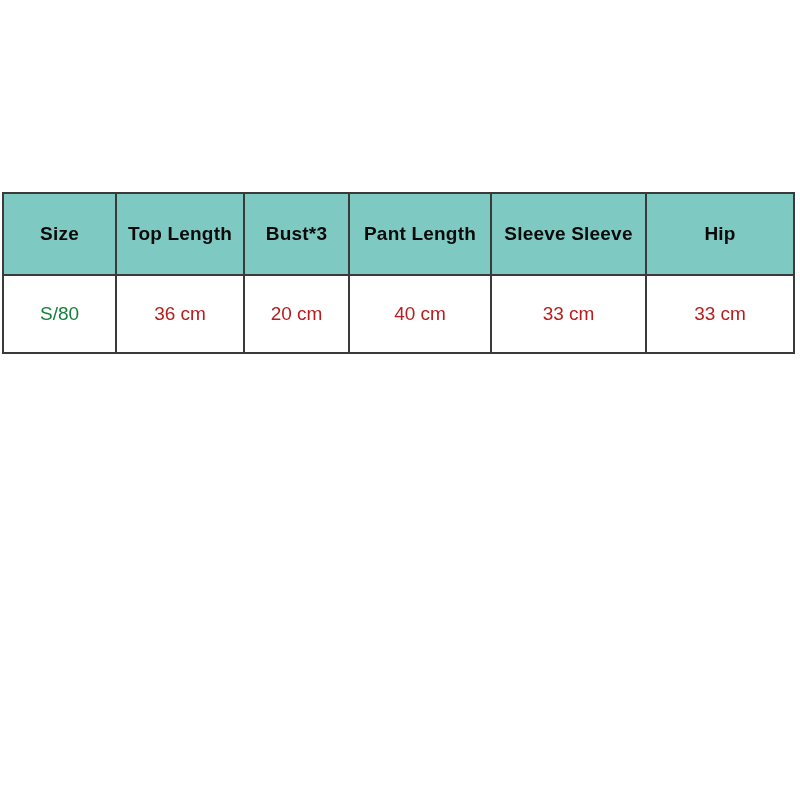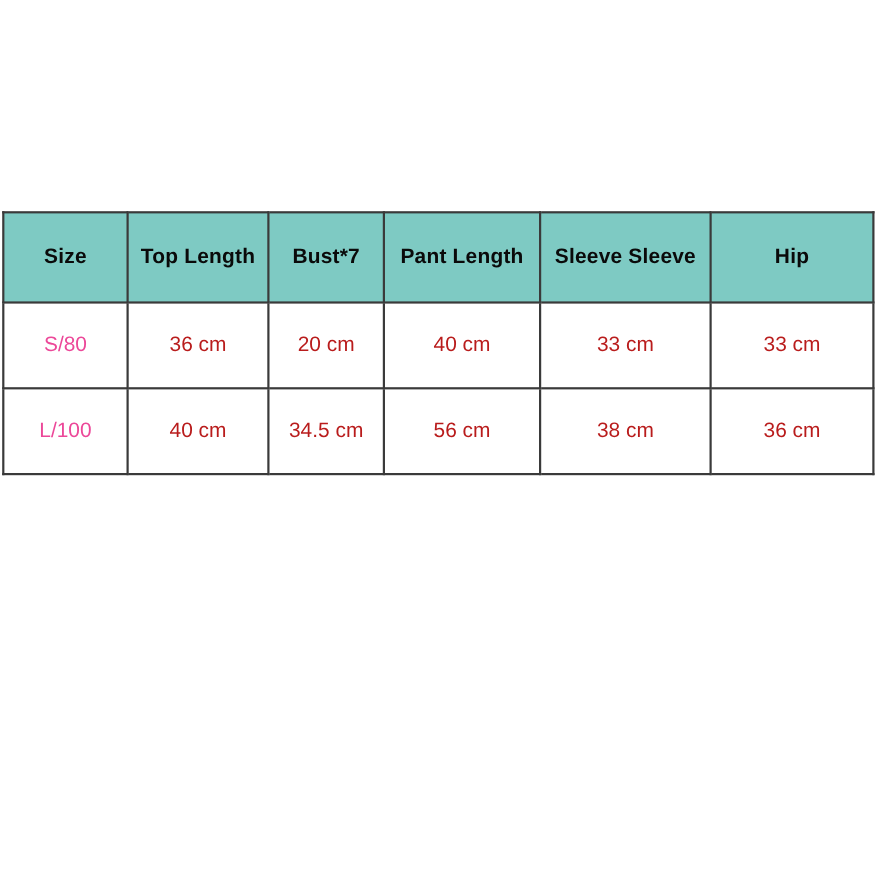--- a/index.html
+++ b/index.html
@@ -52,60 +52,52 @@
     letter-spacing: 0.2px;
   }
   #size-chart-table tbody td {
     height: 76px;
     background: #ffffff;
     color: #b91c1c;
     font-weight: normal;
     font-size: 19px;
   }
   #size-chart-table tbody td.size-cell {
-    color: #ec4899;
+    color: #15803d;
   }
 </style>
 </head>
 <body>
 
 <div id="canvas">
 
   <table id="size-chart-table">
     <colgroup>
       <col class="c0">
       <col class="c1">
       <col class="c2">
       <col class="c3">
       <col class="c4">
       <col class="c5">
     </colgroup>
     <thead>
       <tr>
         <th>Size</th>
         <th>Top  Length</th>
-        <th>Bust*7</th>
+        <th>Bust*3</th>
         <th>Pant  Length</th>
         <th>Sleeve Sleeve</th>
         <th>Hip</th>
       </tr>
     </thead>
     <tbody>
       <tr>
         <td class="size-cell">S/80</td>
         <td>36 cm</td>
         <td>20  cm</td>
         <td>40 cm</td>
         <td>33 cm</td>
         <td>33 cm</td>
       </tr>
-      <tr>
-        <td class="size-cell">L/100</td>
-        <td>40 cm</td>
-        <td>34.5 cm</td>
-        <td>56 cm</td>
-        <td>38 cm</td>
-        <td>36 cm</td>
-      </tr>
     </tbody>
   </table>
 
 </div>
 
 </body></html>

